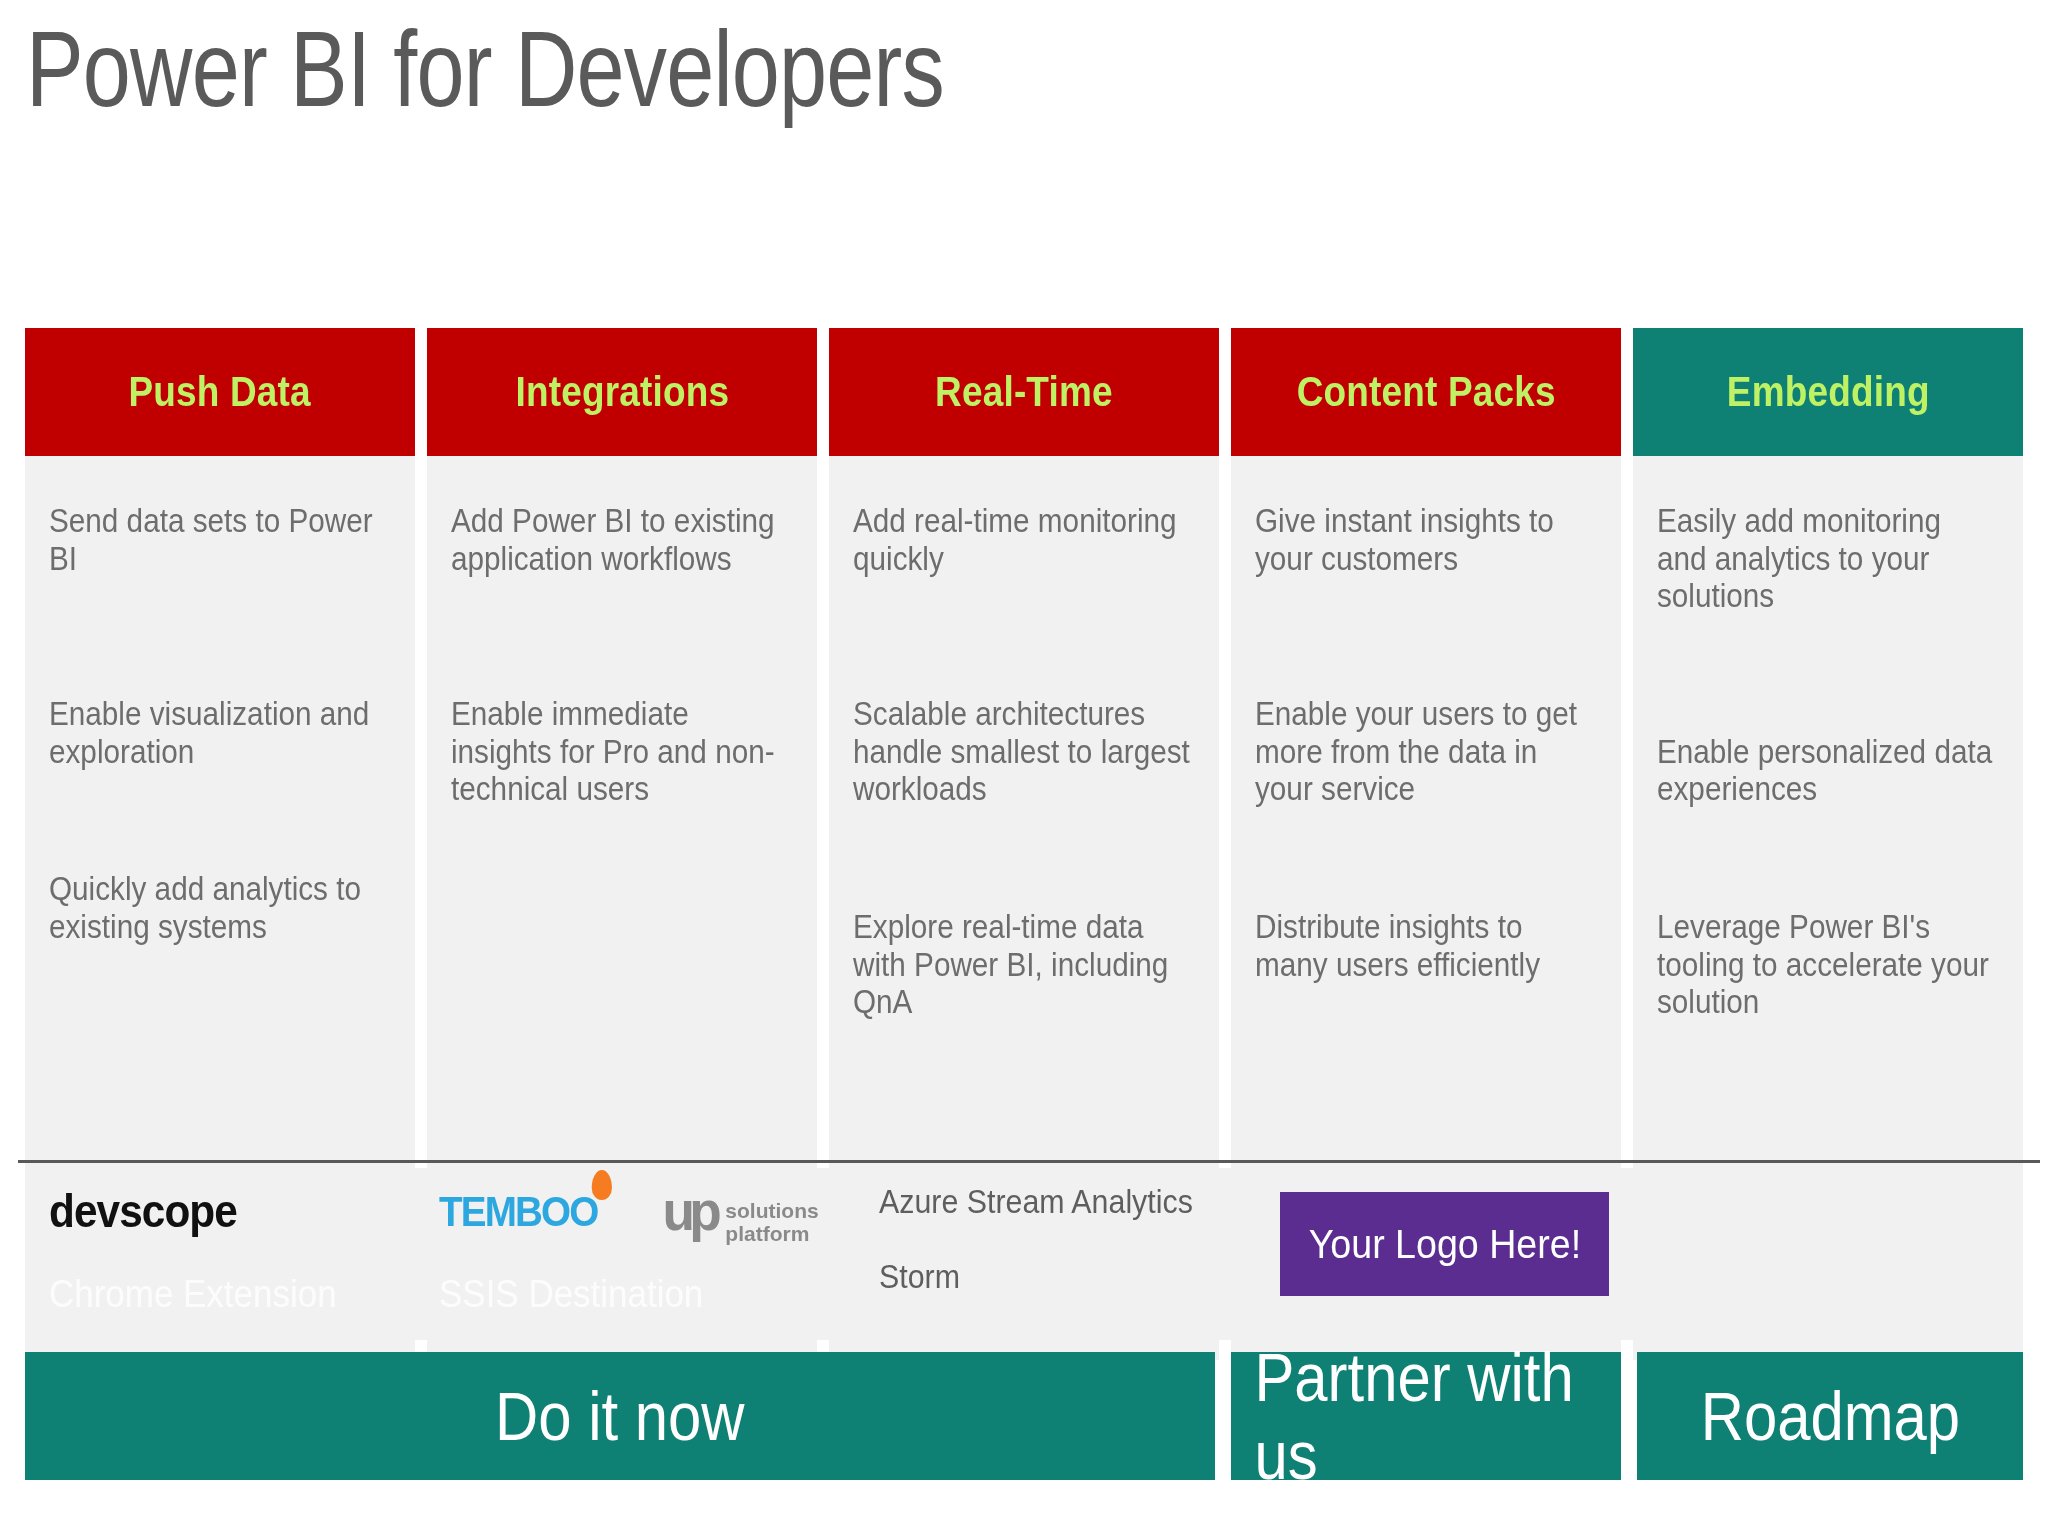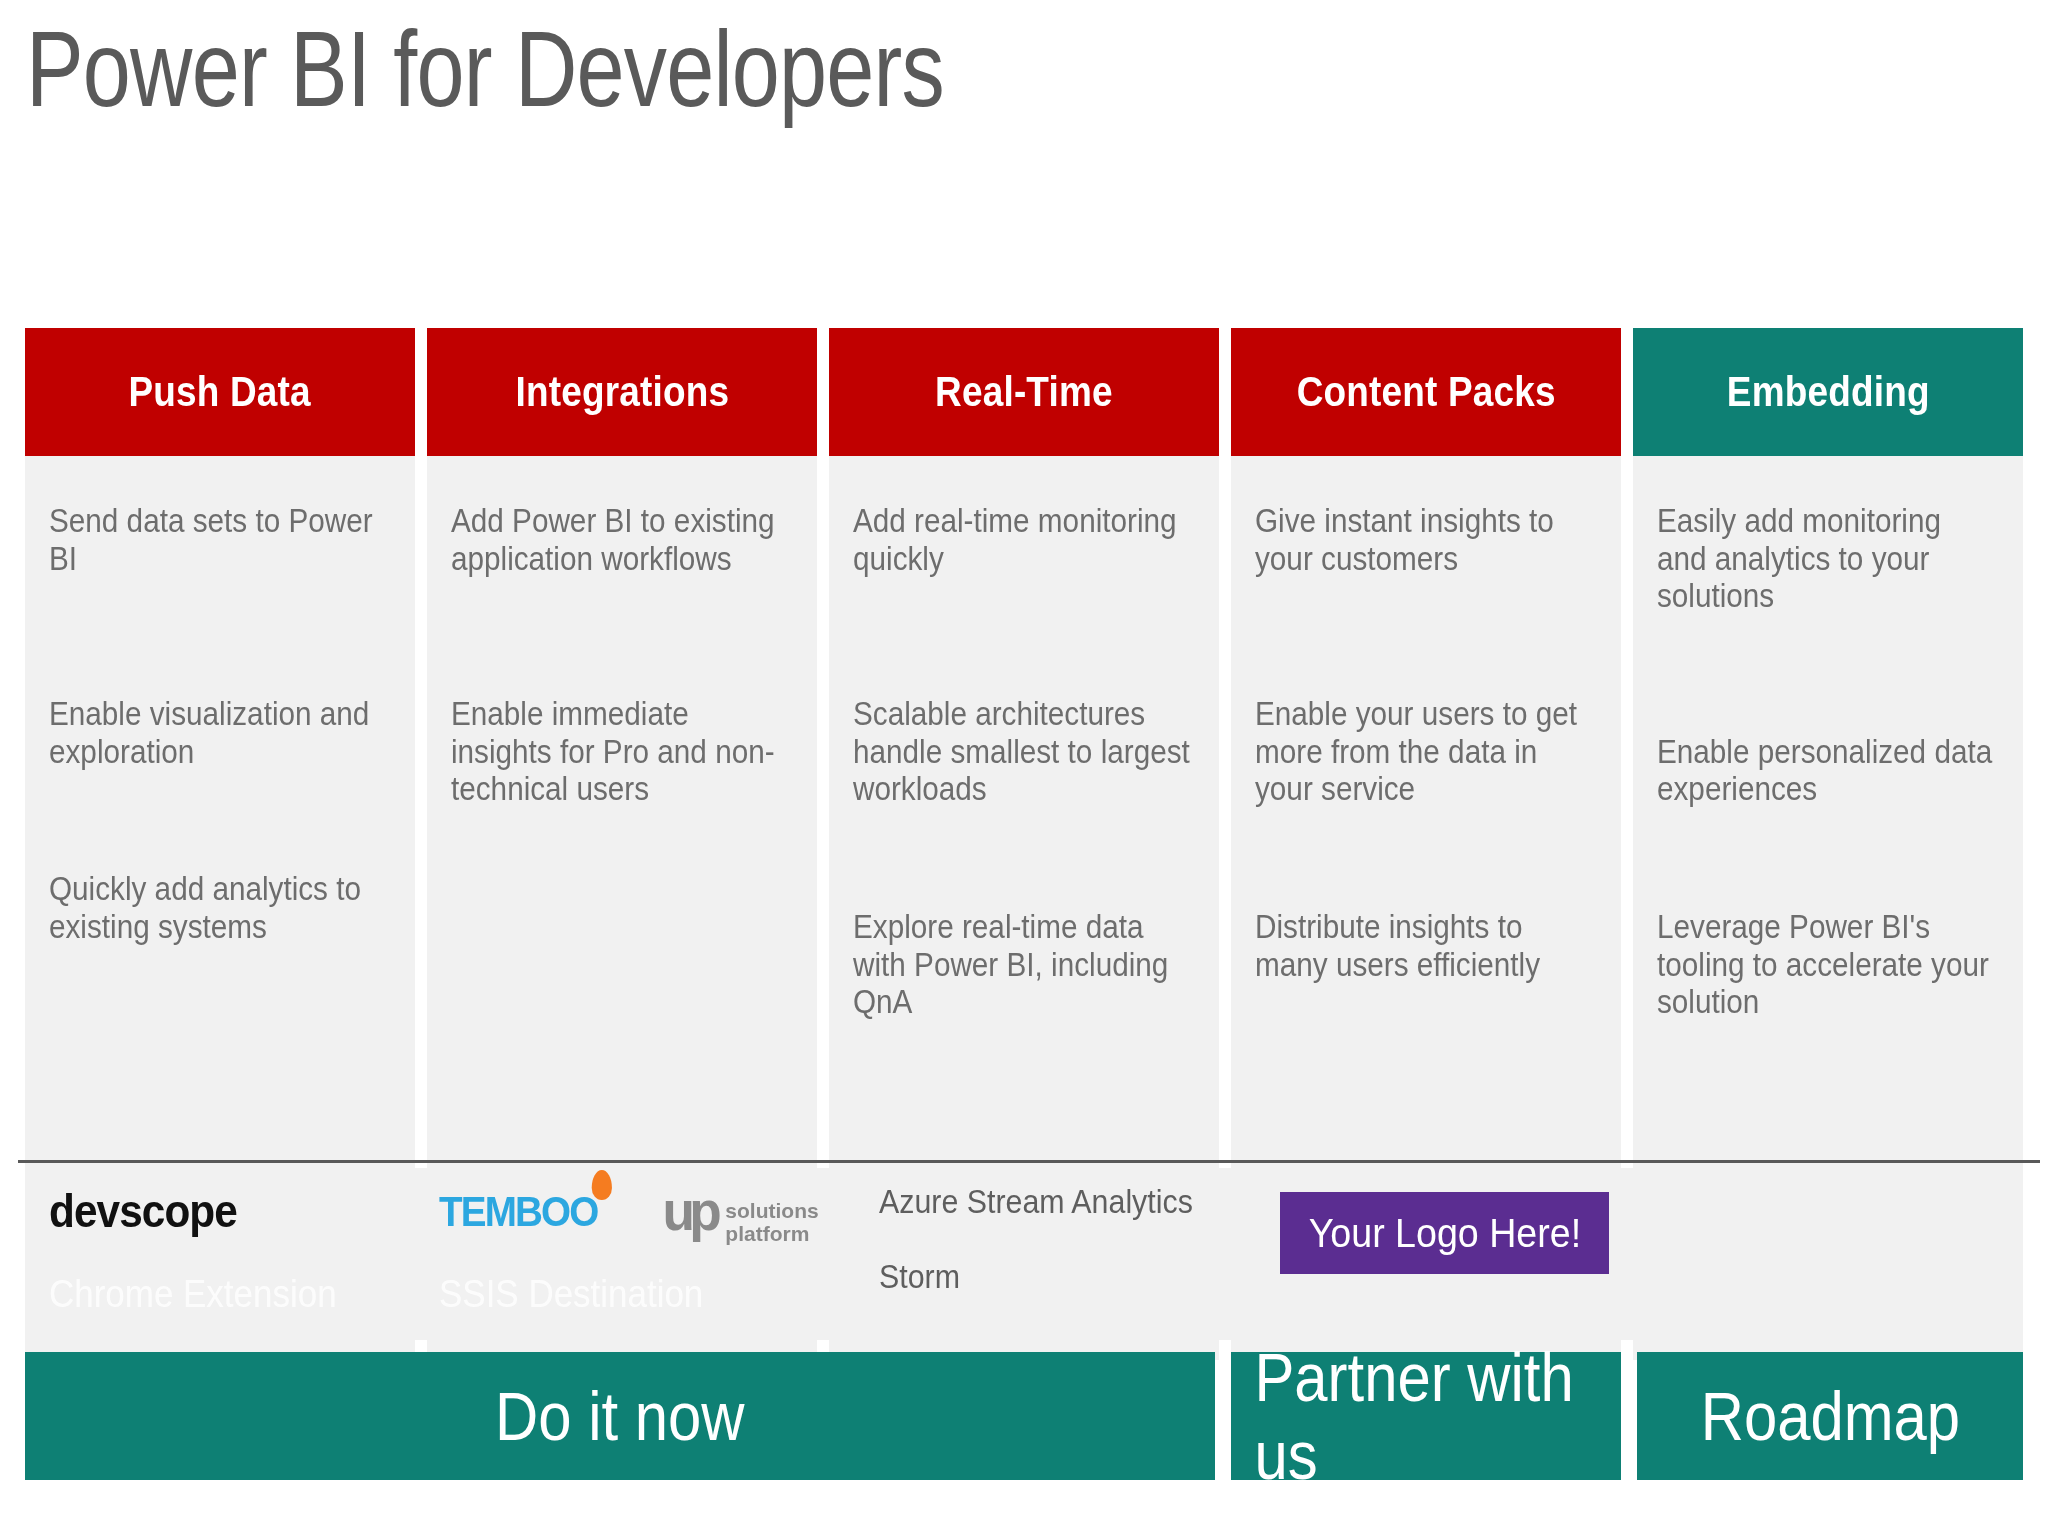--- a/index.html
+++ b/index.html
@@ -31,21 +31,21 @@
     left:25px; top:328px;
     width:1998px; height:1032px;
     display:flex;
     gap:12px;
   }
   .col { flex:1 1 0; display:flex; flex-direction:column; }
 
   .col-head {
     height:128px;
     display:flex; align-items:center; justify-content:center;
-    color:#ffffff;
+    color:#bef264;
     font-size:42px;
     font-weight:bold;
     letter-spacing:0.2px;
     transform:none;
   }
   .col-head span { display:block; transform:scaleX(0.88); }
 
   .col-body {
     flex:1 1 auto;
     background:#f1f1f1;
@@ -134,21 +134,21 @@
     font-size:33px;
     line-height:1.12;
     transform:scaleX(0.92);
     transform-origin:left top;
     white-space:nowrap;
   }
   .plain-item.second { margin-top:38px; }
 
   .logo-box {
     margin-top:8px;
-    height:82px;
+    height:104px;
     display:flex; align-items:center; justify-content:center;
     color:#ffffff;
     font-size:40px;
   }
   .logo-box span { transform:scaleX(0.94); display:block; }
 
   
   .hrule {
     position:absolute;
     left:18px; top:1160px;

